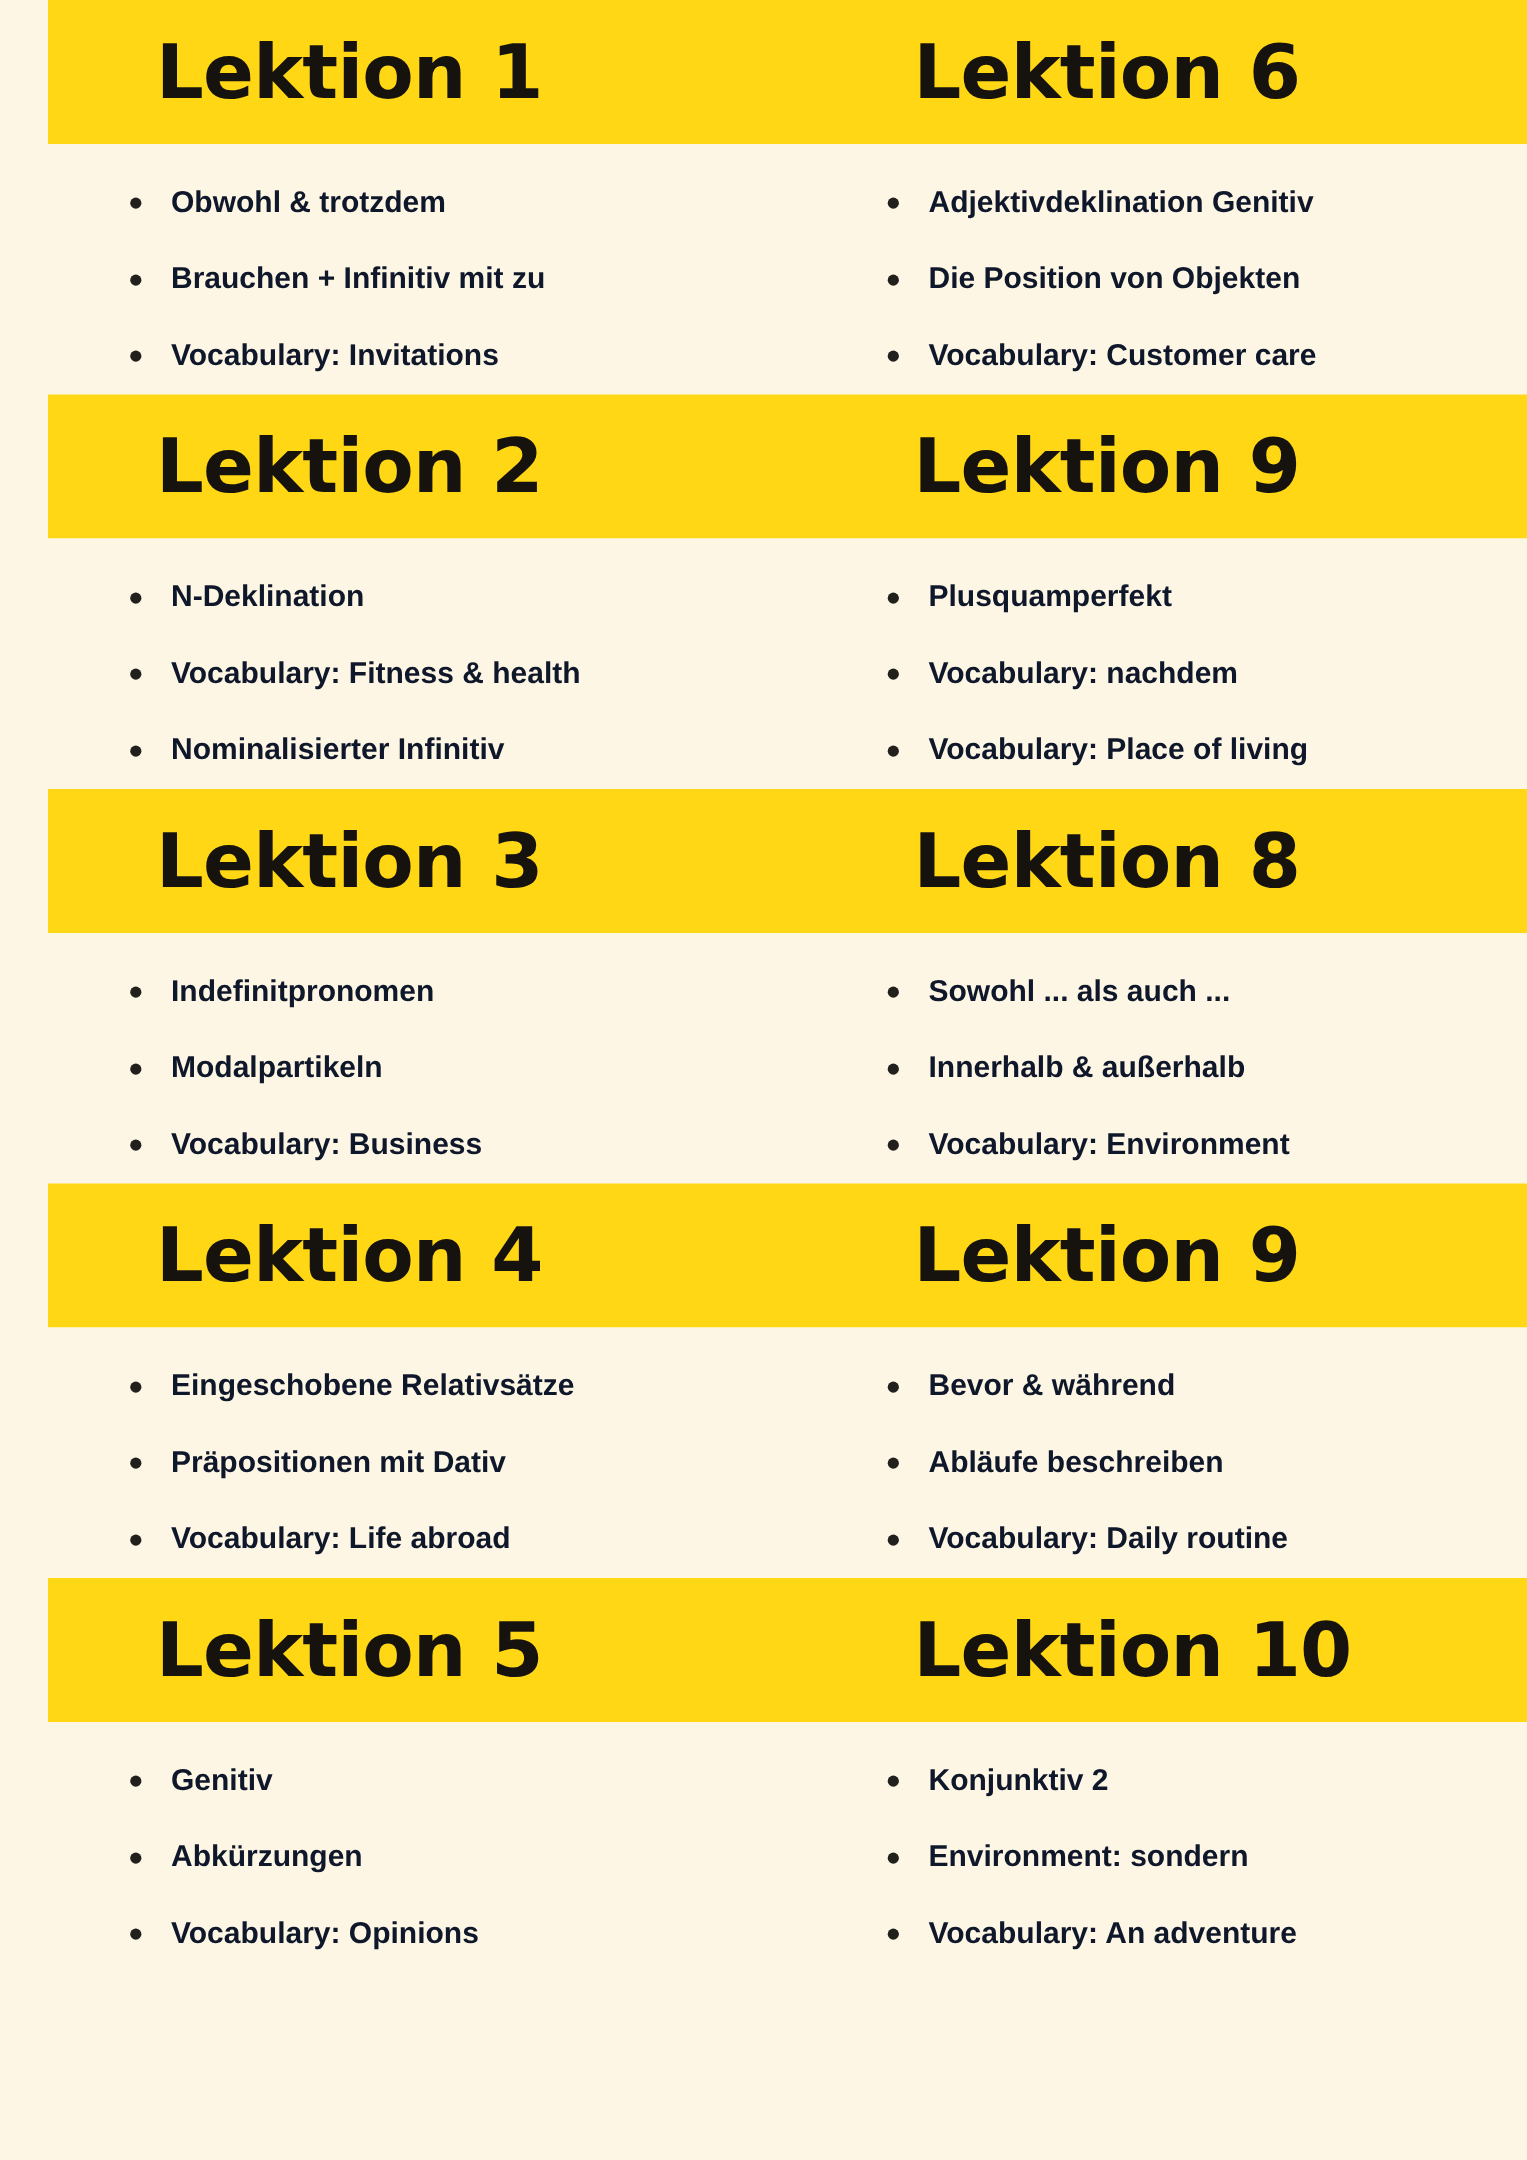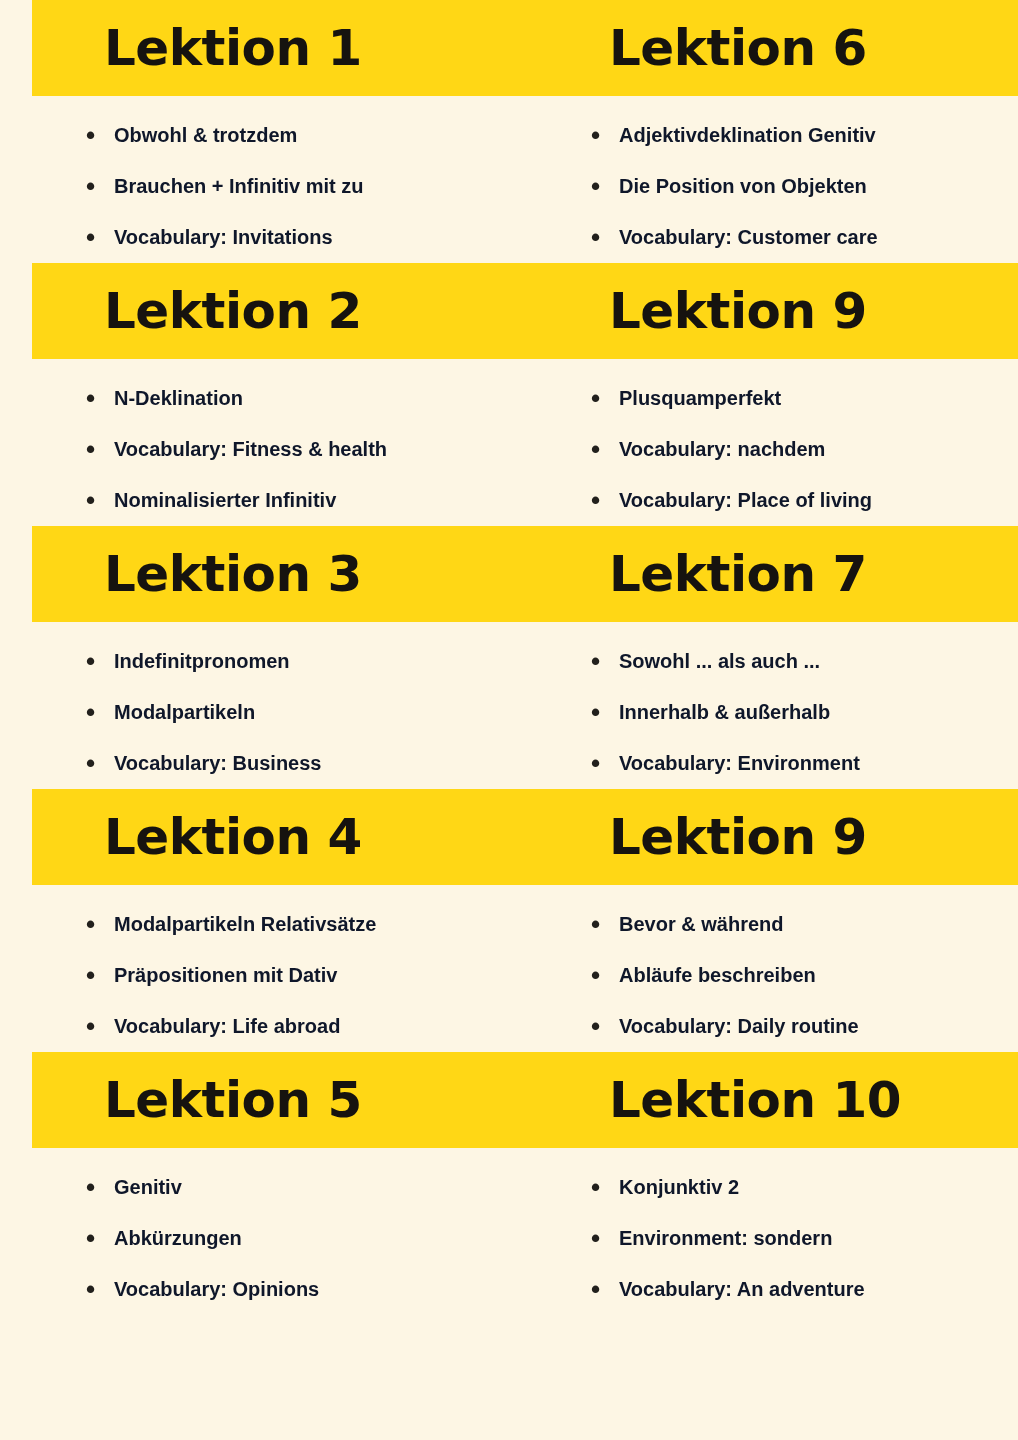--- a/index.html
+++ b/index.html
@@ -156,21 +156,21 @@
         </div>
       </div>
     </div>
 
     <div class="row">
       <div class="band">
         <div class="band-cell left">
           <div class="lesson-title">Lektion 3</div>
         </div>
         <div class="band-cell right">
-          <div class="lesson-title">Lektion 7</div>
+          <div class="lesson-title">Lektion 8</div>
         </div>
       </div>
       <div class="body">
         <div class="body-cell left">
           <ul class="items">
             <li>Indefinitpronomen</li>
             <li>Modalpartikeln</li>
             <li>Vocabulary: Business</li>
           </ul>
         </div>
@@ -189,21 +189,21 @@
         <div class="band-cell left">
           <div class="lesson-title">Lektion 4</div>
         </div>
         <div class="band-cell right">
           <div class="lesson-title">Lektion 9</div>
         </div>
       </div>
       <div class="body">
         <div class="body-cell left">
           <ul class="items">
-            <li>Modalpartikeln Relativsätze</li>
+            <li>Eingeschobene Relativsätze</li>
             <li>Präpositionen mit Dativ</li>
             <li>Vocabulary: Life abroad</li>
           </ul>
         </div>
         <div class="body-cell right">
           <ul class="items">
             <li>Bevor &amp; während</li>
             <li>Abläufe beschreiben</li>
             <li>Vocabulary: Daily routine</li>
           </ul>

